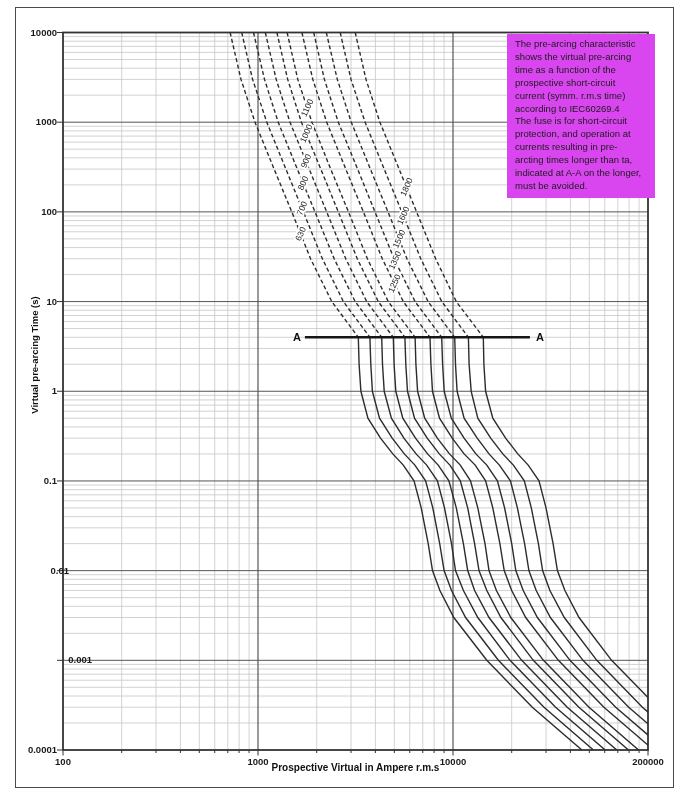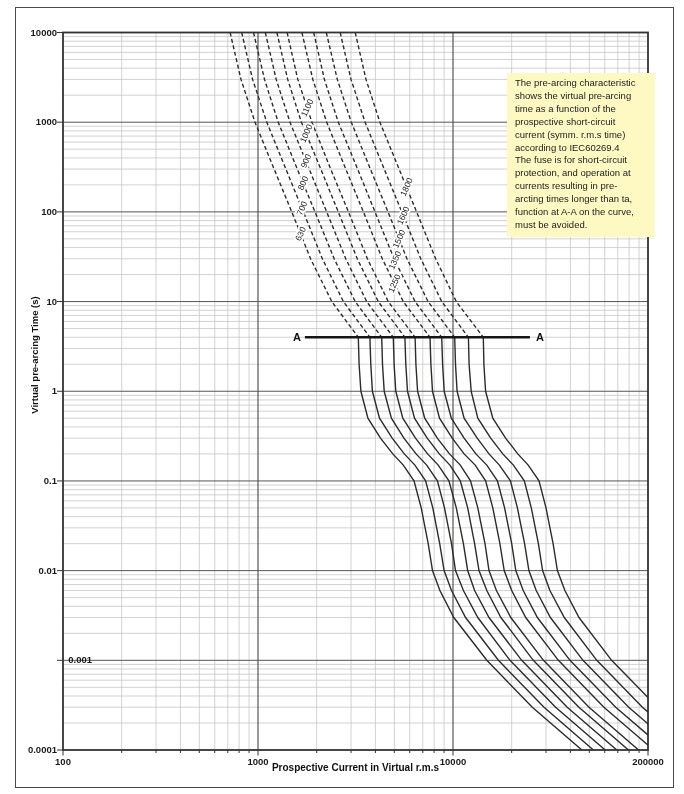--- a/index.html
+++ b/index.html
@@ -17,22 +17,22 @@
   .aa-line{stroke:#161616;stroke-width:2.6;}
   .curve-label{font-family:"Liberation Sans",sans-serif;font-size:8.5px;fill:#222;
                paint-order:stroke;stroke:#ffffff;stroke-width:4px;stroke-linejoin:round;}
   .ytick-label{position:absolute;width:40px;text-align:right;font-size:9.5px;font-weight:700;color:#1a1a1a;}
   .xtick-label{position:absolute;width:60px;text-align:center;font-size:9.5px;font-weight:700;color:#1a1a1a;}
   #x-title{position:absolute;left:63px;top:762px;width:585px;text-align:center;
            font-size:10px;font-weight:700;color:#111;}
   #y-title-wrap{position:absolute;left:34px;top:355px;width:0;height:0;}
   #y-title{position:absolute;white-space:nowrap;transform:translate(-50%,-50%) rotate(-90deg);
            font-size:9.5px;font-weight:700;color:#111;}
-  #annotation-box{position:absolute;left:507px;top:34px;width:138px;background:#fef9c3;
-                  padding:4px 2px 5px 8px;font-size:9.5px;line-height:1.36;color:#1b1b1b;margin-top:39px;}
+  #annotation-box{position:absolute;left:507px;top:34px;width:138px;background:#d946ef;
+                  padding:4px 2px 5px 8px;font-size:9.5px;line-height:1.36;color:#1b1b1b;}
   .a-label{position:absolute;font-size:11px;font-weight:700;color:#111;transform:translate(-50%,-50%);}
 </style>
 </head>
 <body>
 
 <div id="stage">
   <div id="frame"></div>
 
   <svg id="plot-svg" xmlns="http://www.w3.org/2000/svg">
       <defs>
@@ -204,48 +204,48 @@
       <text x="0" y="0" class="curve-label" text-anchor="middle" transform="translate(305.8,160.9) rotate(-66)" dominant-baseline="central">900</text>
       <text x="0" y="0" class="curve-label" text-anchor="middle" transform="translate(306.1,133.4) rotate(-66)" dominant-baseline="central">1000</text>
       <text x="0" y="0" class="curve-label" text-anchor="middle" transform="translate(307.1,107.7) rotate(-66)" dominant-baseline="central">1100</text>
       <text x="0" y="0" class="curve-label" text-anchor="middle" transform="translate(394.3,283.3) rotate(-66)" dominant-baseline="central">1250</text>
       <text x="0" y="0" class="curve-label" text-anchor="middle" transform="translate(394.8,260.1) rotate(-66)" dominant-baseline="central">1350</text>
       <text x="0" y="0" class="curve-label" text-anchor="middle" transform="translate(398.9,238.9) rotate(-66)" dominant-baseline="central">1500</text>
       <text x="0" y="0" class="curve-label" text-anchor="middle" transform="translate(403.2,215.5) rotate(-66)" dominant-baseline="central">1600</text>
       <text x="0" y="0" class="curve-label" text-anchor="middle" transform="translate(406.4,186.9) rotate(-66)" dominant-baseline="central">1800</text>
     </svg>
 
-  <div id="x-title">Prospective Current in Virtual r.m.s</div>
+  <div id="x-title">Prospective Virtual in Ampere r.m.s</div>
   <div id="y-title-wrap">
     <div id="y-title">Virtual pre-arcing Time (s)</div>
   </div>
 
   <div id="annotation-box">
       <div>The pre-arcing characteristic</div>
       <div>shows the virtual pre-arcing</div>
       <div>time as a function of the</div>
       <div>prospective short-circuit</div>
       <div>current (symm. r.m.s time)</div>
       <div>according to IEC60269.4</div>
       <div>The fuse is for short-circuit</div>
       <div>protection, and operation at</div>
       <div>currents resulting in pre-</div>
       <div>arcting times longer than ta,</div>
-      <div>function at A-A on the curve,</div>
+      <div>indicated at A-A on the longer,</div>
       <div>must be avoided.</div>
     </div>
 
   <span class="a-label" style="left:297px;top:337px;">A</span>
   <span class="a-label" style="left:540px;top:337px;">A</span>
 <div class="ytick-label" style="left:17px;top:26.5px;">10000</div>
     <div class="ytick-label" style="left:17px;top:116.1875px;">1000</div>
     <div class="ytick-label" style="left:17px;top:205.875px;">100</div>
     <div class="ytick-label" style="left:17px;top:295.5625px;">10</div>
     <div class="ytick-label" style="left:17px;top:385.25px;">1</div>
     <div class="ytick-label" style="left:17px;top:474.9375px;">0.1</div>
-    <div class="ytick-label" style="left:17px;top:564.625px;">0.01</div>
+    <div class="ytick-label" style="left:17px;top:564.625px;padding-left:12px;">0.01</div>
     <div class="ytick-label" style="left:17px;top:654.3125px;padding-left:35px;">0.001</div>
     <div class="ytick-label" style="left:17px;top:744px;">0.0001</div>
     <div class="xtick-label" style="left:33px;top:756px;">100</div>
     <div class="xtick-label" style="left:228px;top:756px;">1000</div>
     <div class="xtick-label" style="left:423px;top:756px;">10000</div>
     <div class="xtick-label" style="left:618px;top:756px;">200000</div>
   </div>
 
 </body></html>

